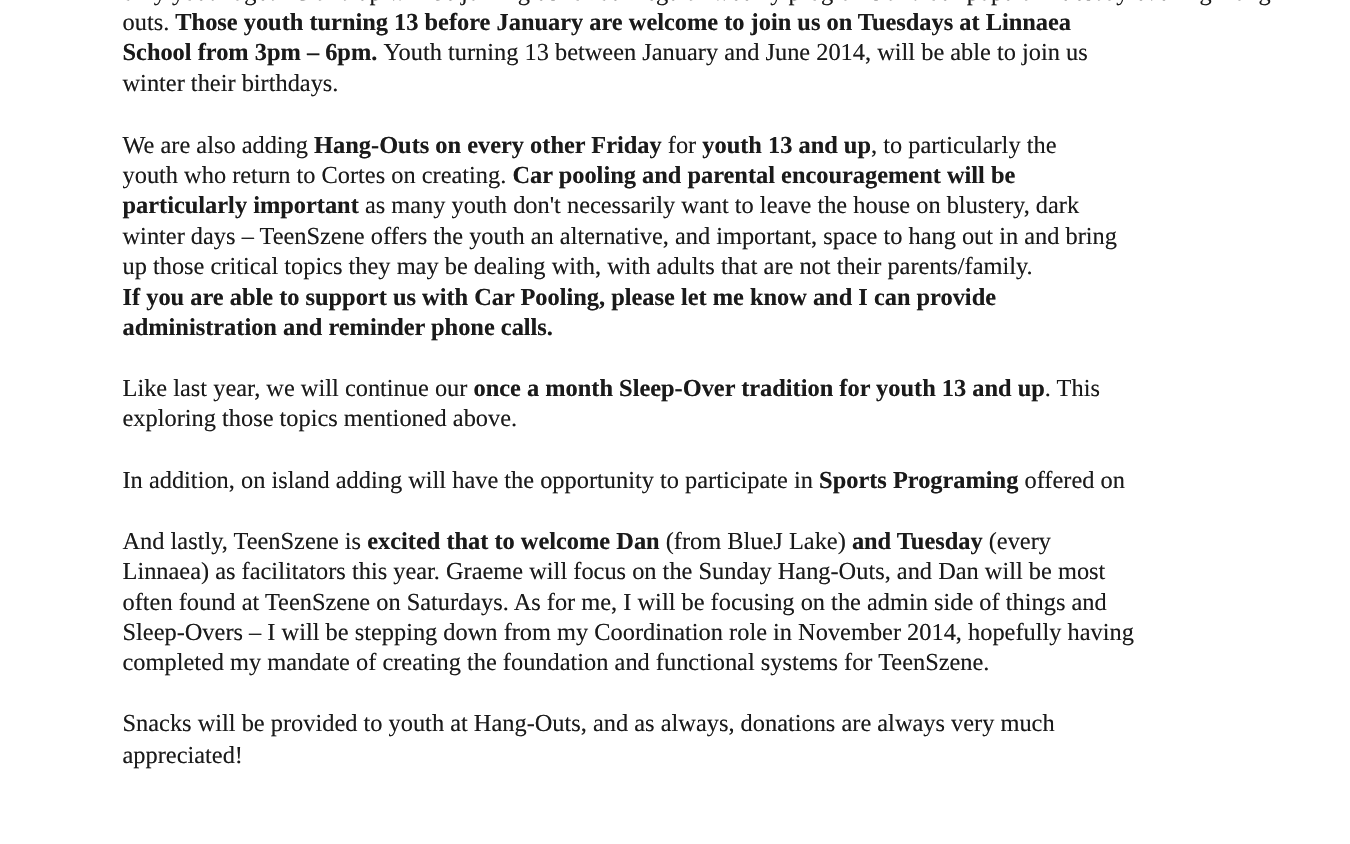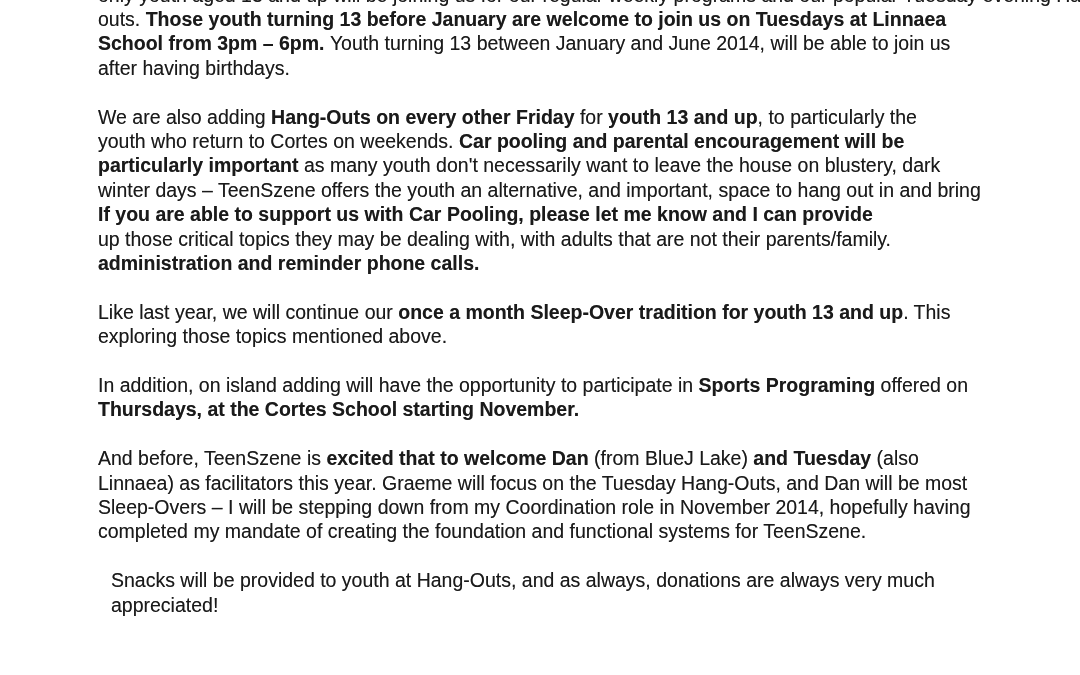--- a/index.html
+++ b/index.html
@@ -11,77 +11,76 @@
     width: 1080px;
     height: 675px;
     overflow: hidden;
     position: relative;
   }
   .page {
     position: relative;
     width: 947px;
     height: 675px;
     background: #ffffff;
-    font-family: Liberation Sans, sans-serif;
+    font-family: Liberation Serif, serif;
     font-size: 19.5px;
     line-height: 24.4px;
     color: #1a1a1a;
     
     text-shadow: 0 0 0.5px rgba(0,0,0,0.45);
   }
   .textblock {
     position: absolute;
     left: 98px;
     top: -17.5px;
     width: 872px;
   }
   .para {
     margin: 0 0 24.4px 0;
   }
   .para:last-child {
     margin-bottom: 0;
-    margin-left: 13px;
   }
   .line {
     white-space: nowrap;
   }
   .seg { font-weight: 400; }
   .seg.b { font-weight: 700; }
 </style>
 </head>
 <body>
 
 <div class="page">
   <div class="textblock">
       <div class="para">
         <div class="line"><span class="seg">only youth aged 13 and up will be joining us for our regular weekly programs and our popular Tuesday evening Hang-</span></div>
         <div class="line"><span class="seg">outs. </span><span class="seg b">Those youth turning 13 before January are welcome to join us on Tuesdays at Linnaea</span></div>
         <div class="line"><span class="seg b">School from 3pm – 6pm. </span><span class="seg">Youth turning 13 between January and June 2014, will be able to join us</span></div>
-        <div class="line"><span class="seg">after having birthdays.</span></div>
+        <div class="line"><span class="seg">winter their birthdays.</span></div>
       </div>
       <div class="para">
         <div class="line"><span class="seg">We are also adding </span><span class="seg b">Hang-Outs on every other Friday</span><span class="seg"> for </span><span class="seg b">youth 13 and up</span><span class="seg">, to particularly the</span></div>
-        <div class="line"><span class="seg">youth who return to Cortes on weekends. </span><span class="seg b">Car pooling and parental encouragement will be</span></div>
+        <div class="line"><span class="seg">youth who return to Cortes on creating. </span><span class="seg b">Car pooling and parental encouragement will be</span></div>
         <div class="line"><span class="seg b">particularly important</span><span class="seg"> as many youth don't necessarily want to leave the house on blustery, dark</span></div>
         <div class="line"><span class="seg">winter days – TeenSzene offers the youth an alternative, and important, space to hang out in and bring</span></div>
+        <div class="line"><span class="seg">up those critical topics they may be dealing with, with adults that are not their parents/family.</span></div>
         <div class="line"><span class="seg b">If you are able to support us with Car Pooling, please let me know and I can provide</span></div>
-        <div class="line"><span class="seg">up those critical topics they may be dealing with, with adults that are not their parents/family.</span></div>
         <div class="line"><span class="seg b">administration and reminder phone calls.</span></div>
       </div>
       <div class="para">
         <div class="line"><span class="seg">Like last year, we will continue our </span><span class="seg b">once a month Sleep-Over tradition for youth 13 and up</span><span class="seg">. This</span></div>
         <div class="line"><span class="seg">exploring those topics mentioned above.</span></div>
       </div>
       <div class="para">
         <div class="line"><span class="seg">In addition, on island adding will have the opportunity to participate in </span><span class="seg b">Sports Programing</span><span class="seg"> offered on</span></div>
-        <div class="line"><span class="seg b">Thursdays, at the Cortes School starting November.</span></div>
       </div>
       <div class="para">
-        <div class="line"><span class="seg">And before, TeenSzene is </span><span class="seg b">excited that to welcome Dan</span><span class="seg"> (from BlueJ Lake) </span><span class="seg b">and Tuesday</span><span class="seg"> (also</span></div>
-        <div class="line"><span class="seg">Linnaea) as facilitators this year. Graeme will focus on the Tuesday Hang-Outs, and Dan will be most</span></div>
+        <div class="line"><span class="seg">And lastly, TeenSzene is </span><span class="seg b">excited that to welcome Dan</span><span class="seg"> (from BlueJ Lake) </span><span class="seg b">and Tuesday</span><span class="seg"> (every</span></div>
+        <div class="line"><span class="seg">Linnaea) as facilitators this year. Graeme will focus on the Sunday Hang-Outs, and Dan will be most</span></div>
+        <div class="line"><span class="seg">often found at TeenSzene on Saturdays. As for me, I will be focusing on the admin side of things and</span></div>
         <div class="line"><span class="seg">Sleep-Overs – I will be stepping down from my Coordination role in November 2014, hopefully having</span></div>
         <div class="line"><span class="seg">completed my mandate of creating the foundation and functional systems for TeenSzene.</span></div>
       </div>
       <div class="para">
         <div class="line"><span class="seg">Snacks will be provided to youth at Hang-Outs, and as always, donations are always very much</span></div>
         <div class="line"><span class="seg">appreciated!</span></div>
       </div>
     </div>
 </div>
 

